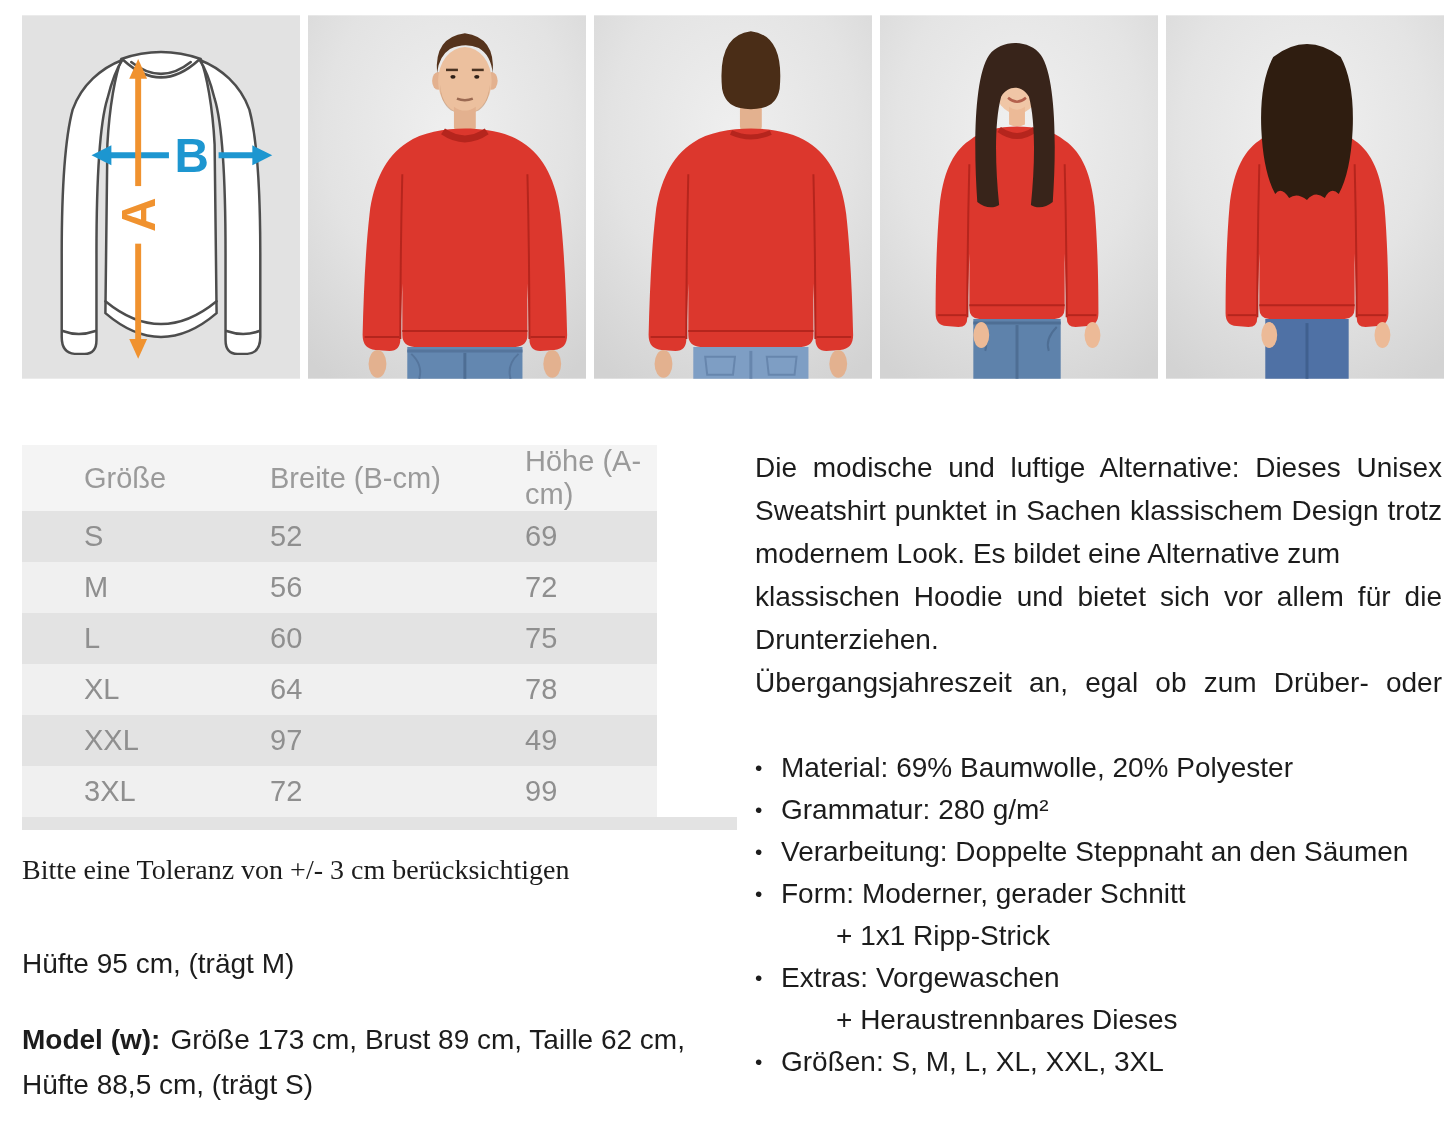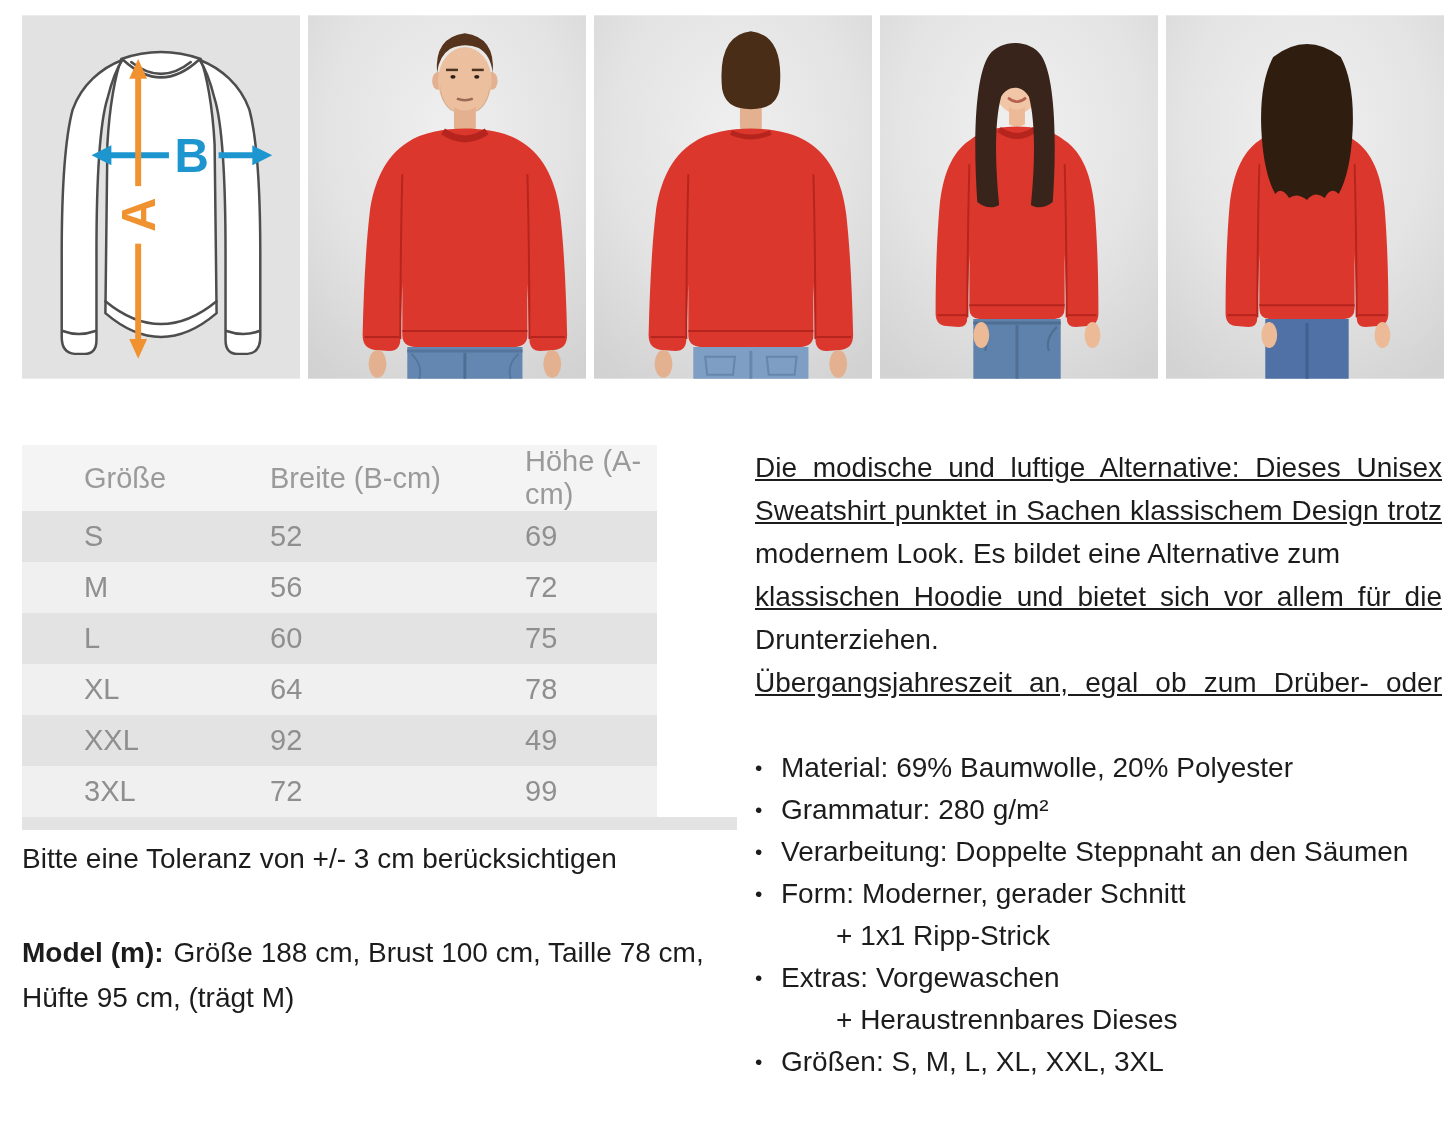--- a/index.html
+++ b/index.html
@@ -14,30 +14,30 @@
   
   .left-col{position:absolute;left:22px;top:445px;width:715px;}
   table.size-table{border-collapse:collapse;table-layout:fixed;width:635px;
                    font-size:29px;}
   table.size-table th{font-weight:normal;text-align:left;color:#9a9a9a;background:#f4f4f4;height:54px;padding:0;}
   table.size-table td{color:#8f8f8f;height:51px;padding:0;}
   table.size-table .c1{padding-left:62px;}
   tr.dark td{background:#e3e3e3;}
   tr.light td{background:#f0f0f0;}
   .table-bottom-strip{width:715px;height:13px;background:#e3e3e3;}
-  .tolerance{margin-top:11px;font-size:28px;line-height:36px;}
+  .tolerance{margin-top:22px;font-size:28px;line-height:36px;font-family:Liberation Serif, serif;}
   .model-block{font-size:28px;line-height:45px;}
   .model-block.first{margin-top:53px;}
   .model-block.second{margin-top:31px;}
   .model-block .b{font-weight:bold;margin-right:10px;}
 
   
   .right-col{position:absolute;left:755px;top:446px;width:687px;}
   .desc-line{font-size:28px;line-height:43px;}
-  .desc-line.stretch{text-align:justify;text-align-last:justify;text-decoration:underline;}
+  .desc-line.stretch{text-align:justify;text-align-last:justify;}
   .features{margin-top:43px;}
   .feature-line{display:flex;font-size:28px;line-height:42px;}
   .feature-line .bullet{width:26px;flex:none;font-size:21px;}
   .feature-line .feature-text{flex:1;}
   .feature-line.cont{margin-left:81px;text-align:right;}
 </style>
 </head>
 <body>
 
 <div class="page">
@@ -231,39 +231,42 @@
           <td>60</td>
           <td>75</td>
         </tr>
         <tr class="light">
           <td class="c1">XL</td>
           <td>64</td>
           <td>78</td>
         </tr>
         <tr class="dark">
           <td class="c1">XXL</td>
-          <td>92</td>
+          <td>97</td>
           <td>49</td>
         </tr>
         <tr class="light">
           <td class="c1">3XL</td>
           <td>72</td>
           <td>99</td>
         </tr>
       </tbody>
     </table>
     <div class="table-bottom-strip"></div>
 
     <div class="tolerance">Bitte eine Toleranz von +/- 3 cm berücksichtigen</div>
 
     <div class="model-block first">
-      <div><span class="b">Model (m):</span><span>Größe 188 cm, Brust 100 cm, Taille 78 cm,</span></div>
       <div>Hüfte 95 cm, (trägt M)</div>
     </div>
 
+    <div class="model-block second">
+      <div><span class="b">Model (w):</span><span>Größe 173 cm, Brust 89 cm, Taille 62 cm,</span></div>
+      <div>Hüfte 88,5 cm, (trägt S)</div>
+    </div>
   </div>
 
   <div class="right-col">
 
     <div>
       <div class="desc-line stretch">Die modische und luftige Alternative: Dieses Unisex</div>
       <div class="desc-line stretch">Sweatshirt punktet in Sachen klassischem Design trotz</div>
       <div class="desc-line">modernem Look. Es bildet eine Alternative zum</div>
       <div class="desc-line stretch">klassischen Hoodie und bietet sich vor allem für die</div>
       <div class="desc-line">Drunterziehen.</div>

